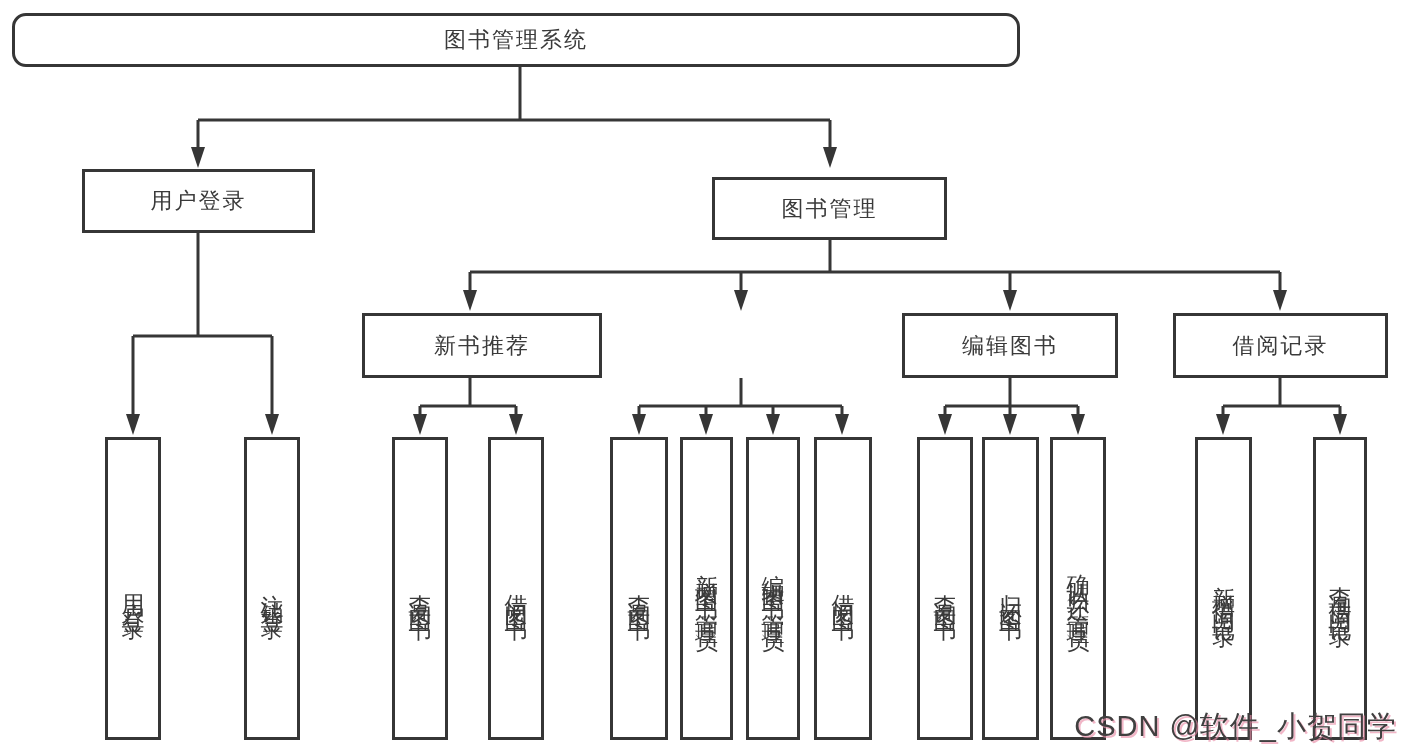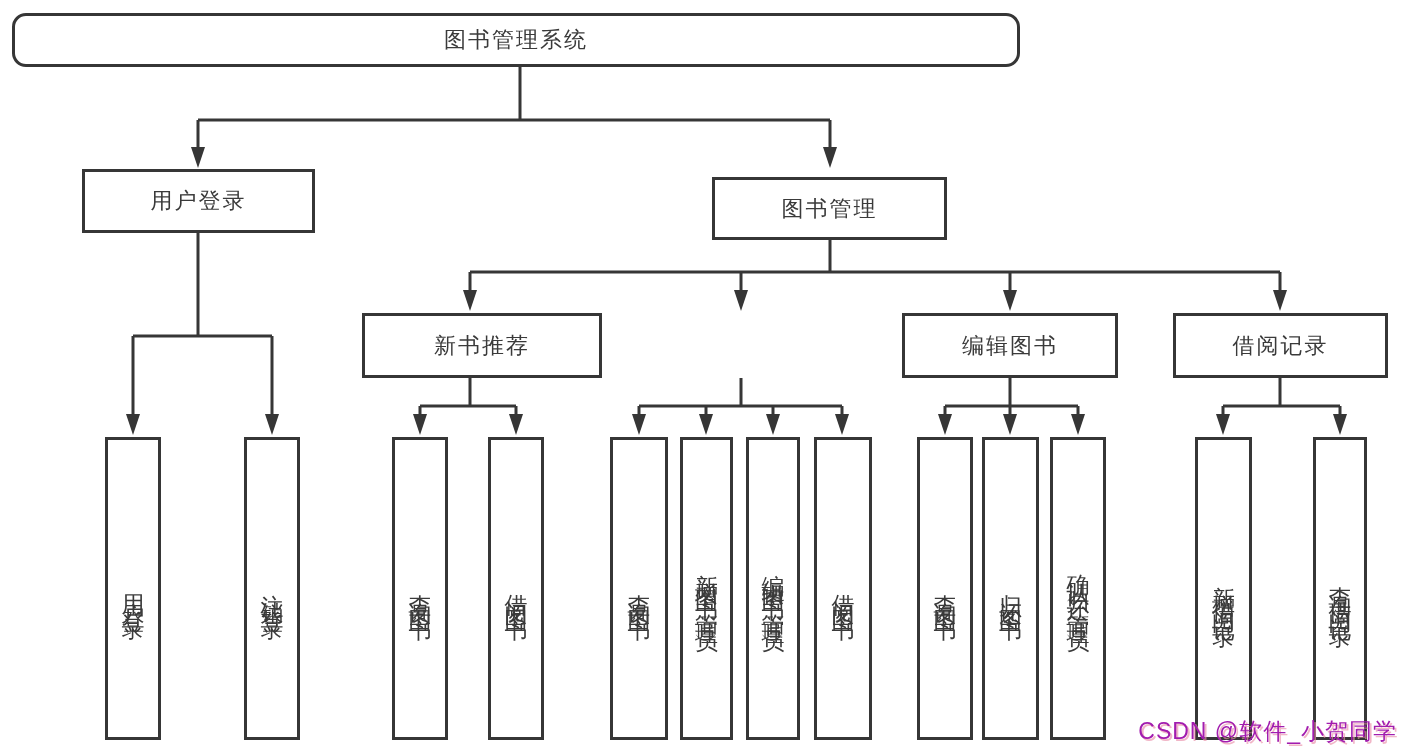--- a/index.html
+++ b/index.html
@@ -41,22 +41,22 @@
     text-orientation: mixed;
     font-size: 23px;
     letter-spacing: 8px;
     line-height: 1;
     padding-top: 6px;
   }
   .watermark {
     position: absolute;
     right: 8px;
     bottom: 0px;
-    font-size: 23px;
-    color: #a21caf;
+    font-size: 29px;
+    color: #404040;
     text-shadow: 2px 2px 0 rgba(233, 143, 169, 0.65);
     letter-spacing: 1px;
     z-index: 5;
     background: transparent;
     margin-left: 42px;
   }
 </style>
 </head>
 <body>
 

